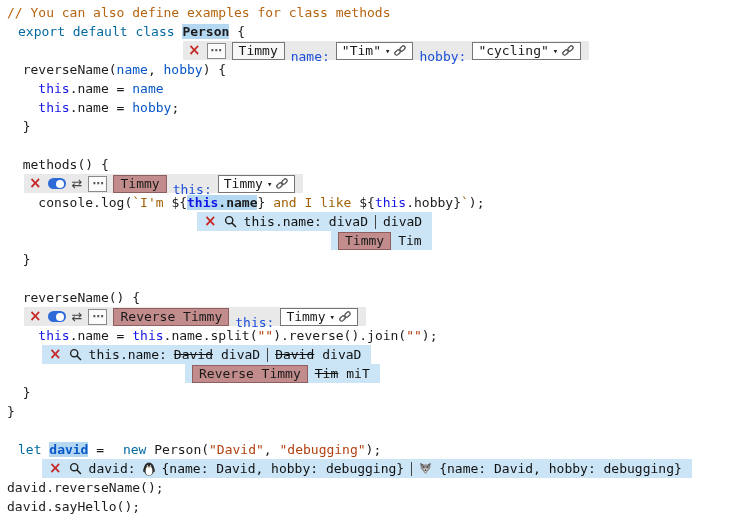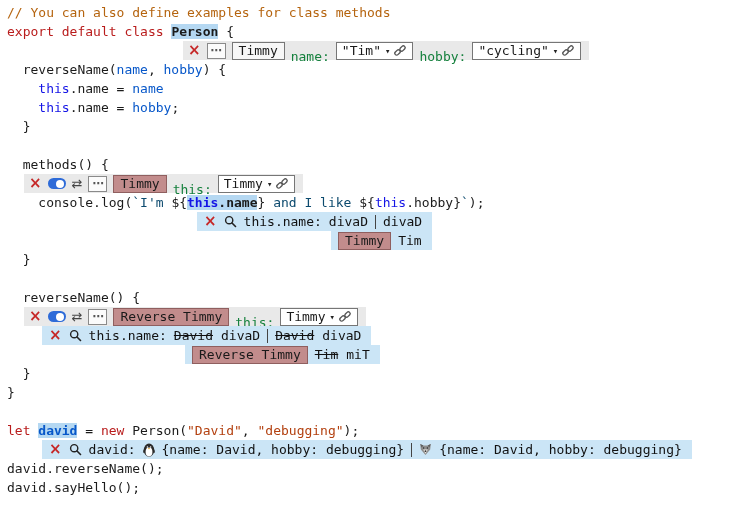--- a/index.html
+++ b/index.html
@@ -5,39 +5,39 @@
   * { box-sizing: border-box; }
   html,body { margin:0; padding:0; background:#ffffff; }
   .editor {
     width:749px; height:516px; overflow:hidden;
     background:#ffffff; padding:3px 0 0 7px;
     font-family:"DejaVu Sans Mono", monospace;
   }
   .line { font:13px/19px "DejaVu Sans Mono", monospace; color:#1b1b1b; white-space:pre; height:19px; }
   .tk-com { color:#b5640f; }
   .tk-str { color:#b3400f; }
-  .tk-tpl { color:#0c4a6e; }
-  .tk-kw  { color:#b91c1c; }
+  .tk-tpl { color:#a16207; }
+  .tk-kw  { color:#0369a1;margin-left:11px; }
   .tk-this{ color:#1414e6;text-align:right; }
   .tk-var { color:#0757c9; }
   .tk-hl  { background:#b5d8f2;font-weight:bold; }
 
   
   .wrow { display:flex; height:19px; align-items:center; }
   .strip { display:inline-flex; align-items:center; gap:6px; background:#e9e9e9; height:19px; padding:0 8px 0 5px; }
   .x-btn { color:#c62828; font:bold 15px/15px "DejaVu Sans", sans-serif; }
   .dots-btn { border:1px solid #8a8a8a; background:#fbfbfb; color:#555;
               font:bold 11px/11px "DejaVu Sans", sans-serif; padding:1px 3px 2px; }
   .toggle { width:18px; height:11px; border-radius:6px; background:#2e6bd8; position:relative; flex:0 0 auto; }
   .toggle::after { content:""; position:absolute; right:1.5px; top:1.5px; width:8px; height:8px; border-radius:50%; background:#fff; }
   .swap { color:#444; font:13px/13px "DejaVu Sans", sans-serif; }
   .ex-name { border:1px solid #8f5f5f; background:#c28c8c; color:#1a1a1a;
              padding:0 6px; font:13px/16px "DejaVu Sans Mono", monospace; height:18px; }
   .ex-name.light { border:1px solid #777; background:#f7f7f7; }
-  .w-label { font:13px/16px "DejaVu Sans Mono", monospace; color:#15803d;margin-top:12px; }
+  .w-label { font:13px/16px "DejaVu Sans Mono", monospace; color:#1d4ed8;margin-top:12px; }
   .dd { display:inline-flex; align-items:center; gap:4px; border:1px solid #767676; background:#fff;
         padding:0 5px; height:18px; font:13px/16px "DejaVu Sans Mono", monospace; color:#1a1a1a; }
   .dd .arrow { font-size:9px; color:#222; }
 
   
   .probe-row { display:flex; height:19px; align-items:center; }
   .probe { display:inline-flex; align-items:center; gap:7px; background:#cbe5f6;
            padding:0 10px 0 7px; height:19px; font:13px/19px "DejaVu Sans Mono", monospace; color:#111; }
   .sep { width:1px; height:14px; background:#444; flex:0 0 auto; }
   .strike { text-decoration:line-through; }
@@ -169,20 +169,21 @@
               <g fill="none" stroke="#555" stroke-width="1.4">
                 <rect x="0.5" y="6.7" width="6" height="3.6" rx="1.8" transform="rotate(-45 3.5 8.5)"></rect>
                 <rect x="5.5" y="2.7" width="6" height="3.6" rx="1.8" transform="rotate(-45 8.5 4.5)"></rect>
               </g>
             </svg>
           </span>
       </span>
     </div>
   </div>
 
+  <div class="line"><span>    </span><span class="tk-this">this</span><span>.name = </span><span class="tk-this">this</span><span>.name.split(</span><span class="tk-str">""</span><span>).reverse().join(</span><span class="tk-str">""</span><span>);</span></div>
 
   <div class="probe-row" style="margin-left:35px">
     <div class="probe">
       <span class="x-btn">×</span>
       <span class="icon">
           <svg width="13" height="13" viewBox="0 0 13 13">
             <circle cx="5.2" cy="5.2" r="3.6" fill="none" stroke="#222" stroke-width="1.4"></circle>
             <line x1="8" y1="8" x2="11.5" y2="11.5" stroke="#222" stroke-width="1.6" stroke-linecap="round"></line>
           </svg>
         </span>

